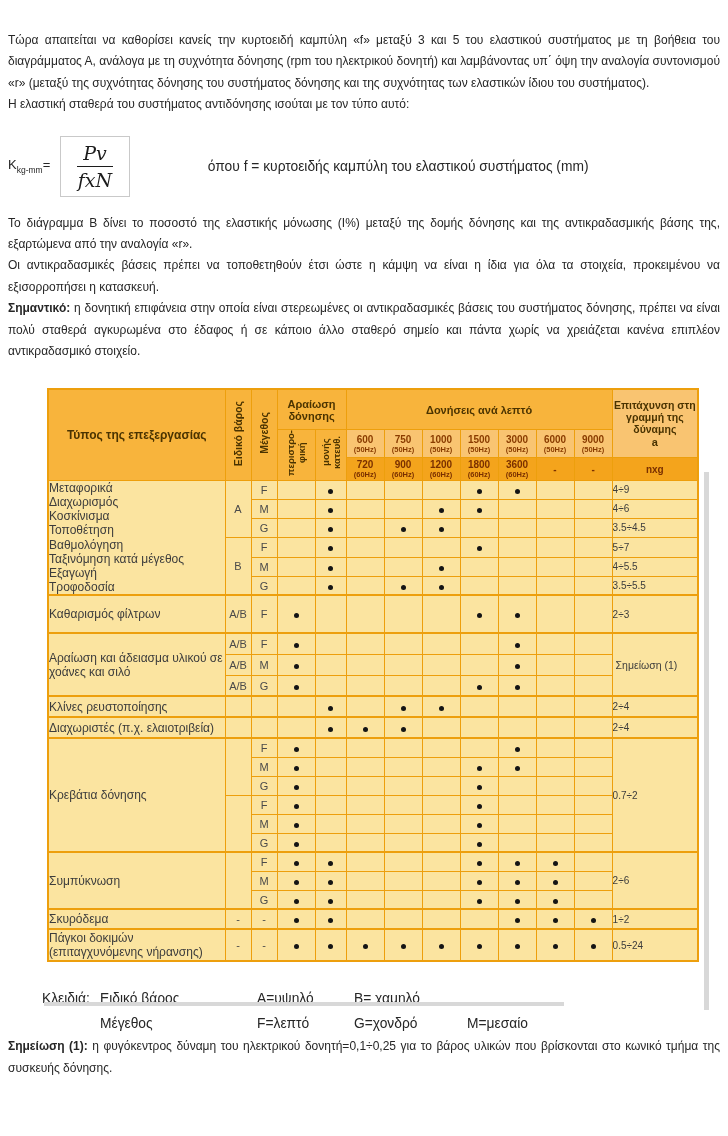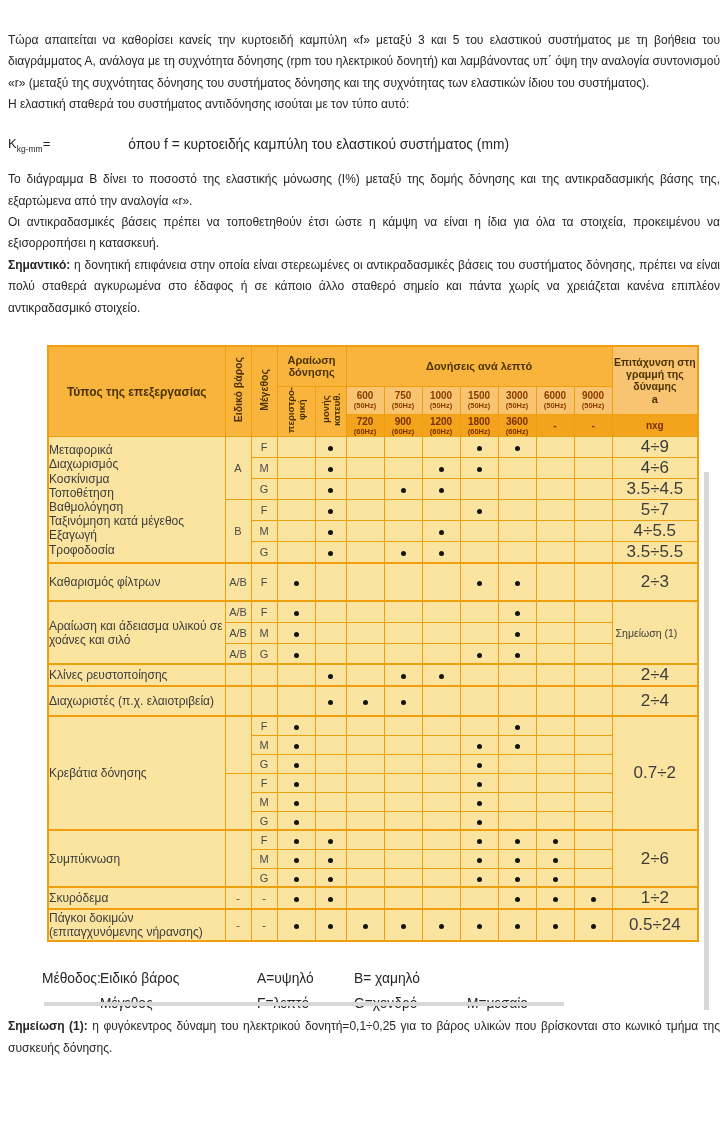--- a/index.html
+++ b/index.html
@@ -31,40 +31,44 @@
   tr.h3 th{background:#F4A41C;}
   tr.h3 .fv,tr.h3 .fh{color:#7a3000;}
   .th-accel{background:#F9C471;font-size:10.5px;line-height:12px;font-weight:bold;padding:1px 2px;}
   .accel-a{display:block;font-size:11px;margin-top:1px;}
   .th-nxg{background:#F4A41C;font-size:10px;font-weight:bold;color:#7a3000;}
   tbody td{background:#FBE4A0;font-size:12px;color:#3c3c3c;vertical-align:middle;}
   td.c-label{text-align:left;padding:1px 4px 1px 6px;line-height:14px;}
   td.c-label.multi{white-space:pre-line;font-size:12px;line-height:14.2px;}
   td.c-mid{text-align:center;font-size:11px;color:#4a4a4a;}
   td.c-dot{text-align:center;}
-  td.c-accel{text-align:center;font-size:17px;}
+  td.c-accel{font-size:10px;}
   td.c-accel.note{font-size:10.5px;text-align:left;padding-left:3px;}
   .dot{width:5px;height:5px;border-radius:50%;background:#141414;display:inline-block;}
   
   .legend{margin:24px 0 0 34px;font-size:13.8px;line-height:25px;color:#262626;display:grid;grid-template-columns:58px 157px 97px 113px auto;}
   .legend span{display:block;}
   .note{margin:18px 0 0 0;}
   .artifact-v{position:absolute;left:704px;top:472px;width:5px;height:538px;background:#d8d8d8;}
   .artifact-h{position:absolute;left:44px;top:1002px;width:520px;height:4px;background:#d8d8d8;}
 </style>
 </head>
 <body>
 
 <div class="content">
 
   <p class="bodytext"><span>Τώρα απαιτείται να καθορίσει κανείς την κυρτοειδή καμπύλη «f» μεταξύ 3 και 5 του ελαστικού συστήματος με τη βοήθεια του διαγράμματος Α, ανάλογα με τη συχνότητα δόνησης (rpm του ηλεκτρικού δονητή) και λαμβάνοντας υπ΄ όψη την αναλογία συντονισμού «r» (μεταξύ της συχνότητας δόνησης του συστήματος δόνησης και της συχνότητας των ελαστικών ίδιου του συστήματος).</span></p>
   <p class="bodytext">Η ελαστική σταθερά του συστήματος αντιδόνησης ισούται με τον τύπο αυτό:</p>
 
   <div class="formula-row">
     <span class="k-label"><span>K</span><sub>kg-mm</sub><span>=</span></span>
+    <span class="frac-box">
+      <span class="frac-num">Pv</span>
+      <span class="frac-den">fxN</span>
+    </span>
     <span class="formula-note">όπου f = κυρτοειδής καμπύλη του ελαστικού συστήματος (mm)</span>
   </div>
 
   <p class="bodytext">Το διάγραμμα Β δίνει το ποσοστό της ελαστικής μόνωσης (Ι%) μεταξύ της δομής δόνησης και της αντικραδασμικής βάσης της, εξαρτώμενα από την αναλογία «r».</p>
   <p class="bodytext">Οι αντικραδασμικές βάσεις πρέπει να τοποθετηθούν έτσι ώστε η κάμψη να είναι η ίδια για όλα τα στοιχεία, προκειμένου να εξισορροπήσει η κατασκευή.</p>
   <p class="bodytext"><span class="lead">Σημαντικό:</span><span> η δονητική επιφάνεια στην οποία είναι στερεωμένες οι αντικραδασμικές βάσεις του συστήματος δόνησης, πρέπει να είναι πολύ σταθερά αγκυρωμένα στο έδαφος ή σε κάποιο άλλο σταθερό σημείο και πάντα χωρίς να χρειάζεται κανένα επιπλέον αντικραδασμικό στοιχείο.</span></p>
 
   <div class="tblwrap">
     <table class="vib">
       <colgroup>
@@ -308,21 +312,21 @@
             <td class="c-dot"><span class="dot"></span></td>
             <td class="c-dot"></td>
             <td class="c-dot"><span class="dot"></span></td>
             <td class="c-dot"><span class="dot"></span></td>
             <td class="c-dot"></td>
             <td class="c-dot"></td>
             <td class="c-dot"></td>
             <td class="c-dot"></td>
             <td class="c-accel">2÷4</td>
           </tr>
-          <tr class="sep" style="height: 30px; margin-top: 20px;">
+          <tr class="sep" style="height: 21px; margin-top: 20px;">
             <td class="c-label">Διαχωριστές (π.χ. ελαιοτριβεία)</td>
             <td class="c-mid"></td>
             <td class="c-mid"></td>
             <td class="c-dot"></td>
             <td class="c-dot"><span class="dot"></span></td>
             <td class="c-dot"><span class="dot"></span></td>
             <td class="c-dot"><span class="dot"></span></td>
             <td class="c-dot"></td>
             <td class="c-dot"></td>
             <td class="c-dot"></td>
@@ -473,21 +477,21 @@
             <td class="c-dot"><span class="dot"></span></td>
             <td class="c-dot"><span class="dot"></span></td>
             <td class="c-dot"><span class="dot"></span></td>
             <td class="c-accel">0.5÷24</td>
           </tr>
         </tbody>
     </table>
   </div>
 
   <div class="legend">
-    <span>Μέθοδος:</span>
+    <span>Κλειδιά:</span>
     <span>Ειδικό βάρος</span>
     <span>Α=υψηλό</span>
     <span>Β= χαμηλό</span>
     <span></span>
     <span></span>
     <span>Μέγεθος</span>
     <span>F=λεπτό</span>
     <span>G=χονδρό</span>
     <span>M=μεσαίο</span>
   </div>

